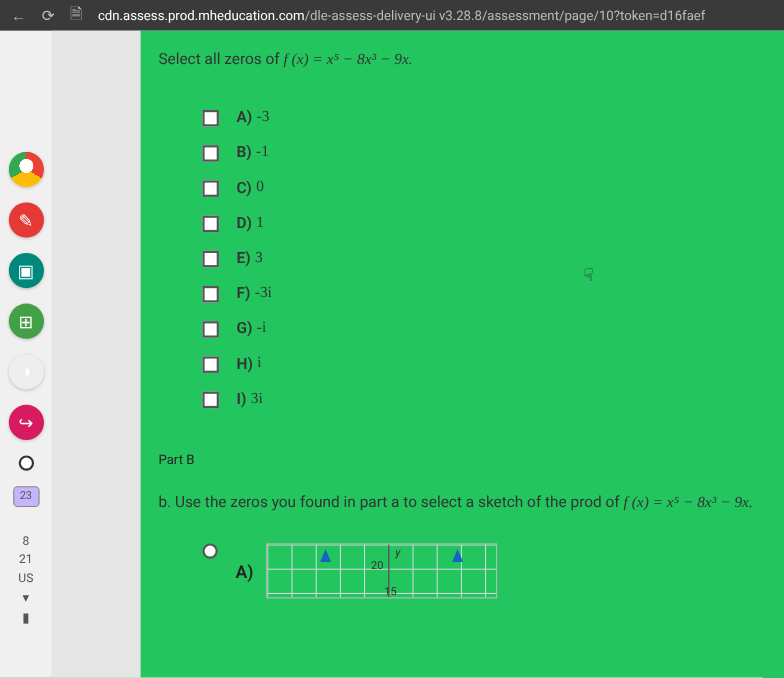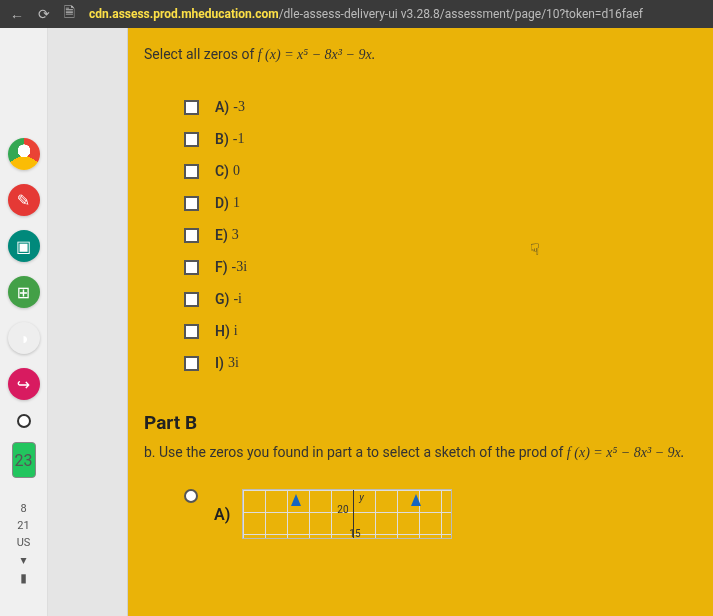--- a/index.html
+++ b/index.html
@@ -16,21 +16,21 @@
       height: 28px;
       display: flex;
       align-items: center;
       padding: 0 10px;
       gap: 14px;
       color: #ccc;
       font-size: 12px;
     }
     .browser-bar .nav-icon { color: #bbb; cursor: pointer; font-size: 14px; }
     .url-text { color: #bbb; font-size: 12px; white-space: nowrap; overflow: hidden; }
-    .url-text .domain-part { color: #fde047; font-weight: bold; }
+    .url-text .domain-part { color: #ffffff; }
 
     .taskbar {
       position: absolute;
       left: 0;
       top: 28px;
       bottom: 0;
       width: 48px;
       background: #f0f0f0;
       border-right: 1px solid #ddd;
       display: flex;
@@ -45,42 +45,42 @@
       font-size: 16px; color: white; cursor: pointer;
       box-shadow: 0 1px 3px rgba(0,0,0,0.2);
     }
     .tb-chrome { background: radial-gradient(circle at 50% 40%, #fff 0 25%, transparent 26%), conic-gradient(#ea4335 0 120deg, #fbbc05 120deg 240deg, #34a853 240deg 360deg); }
     .tb-red { background: #e53935; }
     .tb-teal { background: #00897b; }
     .tb-green { background: #43a047; }
     .tb-gray { background: #eeeeee; color: #666; }
     .tb-pink { background: #d81b60; }
     .tb-circle-outline { background: white; border: 2px solid #333; width: 14px; height: 14px; border-radius: 50%; box-shadow: none; cursor: default; }
-    .tb-square { width: 24px; height: 36px; border: 1px solid #888; border-radius: 4px; background: #22c55e; font-size: 16px; color: #555; display:flex;align-items:center;justify-content:center; cursor: default; }
+    .tb-square { width: 24px; height: 19px; border: 1px solid #888; border-radius: 4px; background: #c4b5fd; font-size: 10px; color: #555; display:flex;align-items:center;justify-content:center; cursor: default; }
     .tb-bottom { margin-top: 10px; gap: 4px; display: flex; flex-direction: column; align-items: center; font-size: 11px; color: #555; }
     .tb-indicator { font-size: 12px; color: #555; }
 
     .content-area {
       position: absolute;
       left: 48px;
       top: 28px;
       right: 0;
       bottom: 0;
       background: #fafafa;
       display: flex;
     }
     .left-gutter {
       width: 80px;
       background: #e5e5e5;
       border-right: 1px solid #d0d0d0;
     }
     .main-content {
       flex: 1;
       padding: 18px 20px 0 16px;
-      background: #eab308;
+      background: #22c55e;
       overflow: hidden;
       color: #222;
     }
     .question-prompt {
       font-size: 14px;
       color: #333;
       margin-bottom: 36px;
     }
     .fx { font-style: italic; font-family: Georgia, serif; }
     .options { margin-left: 40px; }
@@ -95,21 +95,21 @@
       margin-right: 16px; cursor: pointer; background: white;
     }
     .radio {
       width: 14px; height: 14px; border: 2px solid #555; border-radius: 50%;
       margin-right: 16px; cursor: pointer; background: white; flex-shrink: 0;
     }
     .option-label { font-weight: 600; margin-right: 4px; }
     .option-value { font-family: Georgia, serif; }
 
     .part-b { margin-top: 40px; }
-    .part-b-title { font-weight: 700; font-size: 19px; margin-bottom: 10px; }
+    .part-b-title { font-weight: 400; font-size: 12px; margin-bottom: 24px; }
     .part-b-text { font-size: 14px; color: #333; margin-bottom: 28px; }
 
     .graph-option { display: flex; align-items: flex-start; margin-left: 40px; }
     .graph-box {
       width: 210px; height: 50px;
       border: 1px solid #bbb;
       background-image:
         linear-gradient(#ddd 1px, transparent 1px),
         linear-gradient(90deg, #ddd 1px, transparent 1px);
       background-size: 22px 22px;

